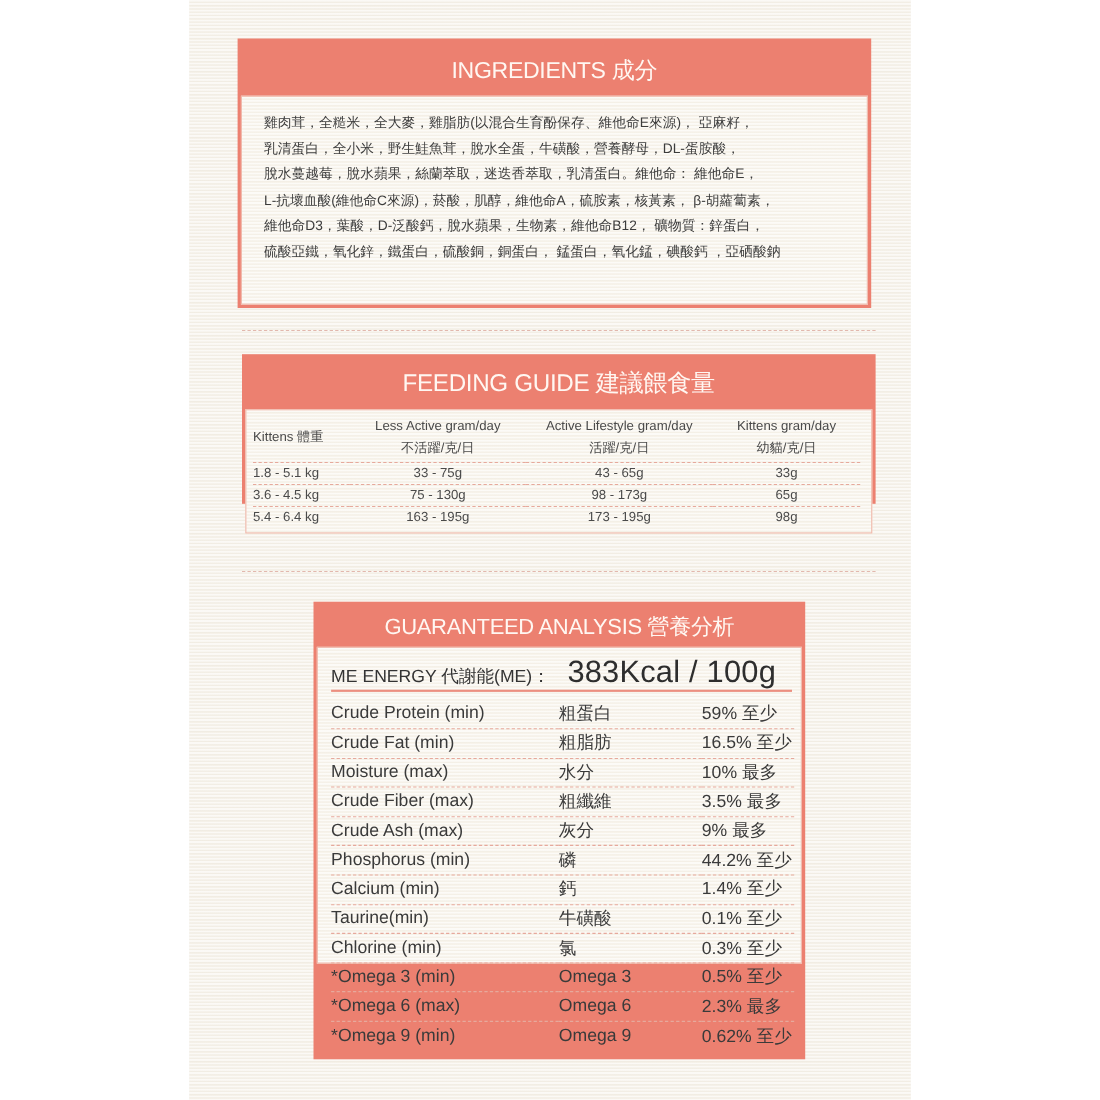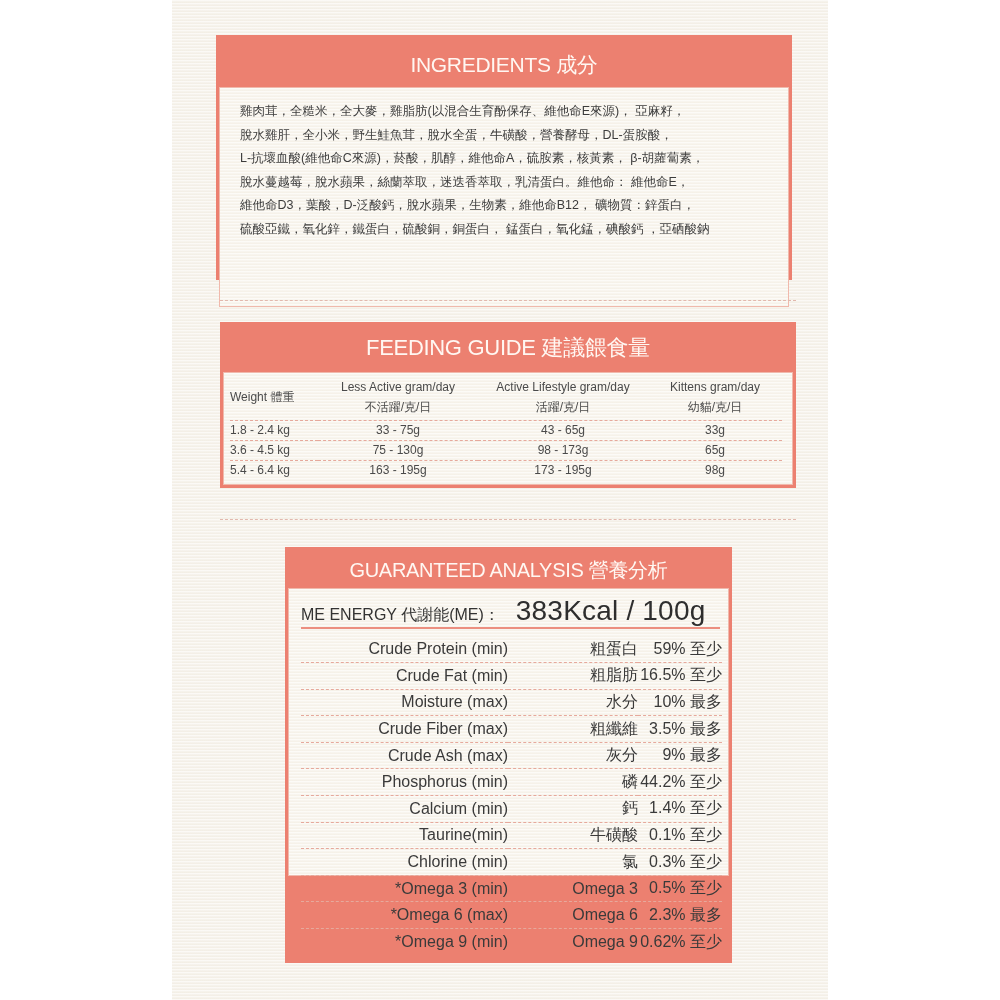--- a/index.html
+++ b/index.html
@@ -27,97 +27,97 @@
     }
 
     .sep {
       position: absolute; left: 48px; width: 576px; height: 0;
       border-top: 1px dashed #e2b8ad;
     }
 
     
     #ingredients { left: 44px; top: 35px; width: 576px; height: 245px; }
     #ingredients .card-title { height: 52px; line-height: 60px; font-size: 21px; }
-    #ingredients .card-body { height: 220px; padding: 12px 0 0 20px; }
+    #ingredients .card-body { height: 190px; padding: 12px 0 0 20px; }
     .ing-line { font-size: 12.5px; line-height: 23.5px; color: #3c3c3c; white-space: nowrap; }
 
     
-    #feeding { left: 48px; top: 322px; width: 576px; height: 166px; }
+    #feeding { left: 48px; top: 322px; width: 576px; height: 136px; }
     #feeding .card-title { height: 50px; line-height: 52px; font-size: 22px; }
     #feeding .card-body { height: 113px; padding: 0 10px 0 6px; }
     .fg-table { width: 100%; border-collapse: collapse; font-size: 12px; color: #4a4a4a; }
     .fg-table th { font-weight: normal; text-align: center; padding: 4px 0 2px 0; line-height: 20px; vertical-align: middle; }
     .fg-table th.w { text-align: left; }
     .fg-table td { text-align: center; height: 20px; border-top: 1px dashed #e6a99c; line-height: 18px; }
     .fg-table td.w { text-align: left; }
     .fg-table tr.head { height: 47px; }
 
     
     #analysis { left: 113px; top: 547px; width: 447px; height: 416px; }
     #analysis .card-title { height: 41px; line-height: 46px; font-size: 20px; }
     #analysis .card-body { height: 288px; padding: 0 6px 0 12px; }
     .energy-row {
       display: flex; align-items: baseline; height: 40px; padding-top: 6px;
       border-bottom: 2px solid #ec8f80; margin-right: 2px;
     }
     .energy-label { font-size: 16px; color: #333; margin-right: 16px; }
     .energy-value { font-size: 28px; color: #2e2e2e; letter-spacing: 0.2px; }
-    .ga-table { width: 100%; border-collapse: collapse; margin-top: 7px; font-size: 16px; color: #3a3a3a; text-align: right; }
+    .ga-table { width: 100%; border-collapse: collapse; margin-top: 7px; font-size: 16px; color: #3a3a3a; }
     .ga-table td { height: 26.6px; border-bottom: 1px dashed #e6a99c; white-space: nowrap; }
     .ga-table tr:last-child td { border-bottom: none; }
     .ga-table td.n { width: 207px; }
     .ga-table td.c { width: 130px; }
   </style>
 </head>
 <body>
 
 <div class="page">
 
   <section id="ingredients" class="card">
     <h2 class="card-title">INGREDIENTS 成分</h2>
     <div class="card-body">
       <p class="ing-line">雞肉茸，全糙米，全大麥，雞脂肪(以混合生育酚保存、維他命E來源)， 亞麻籽，</p>
-      <p class="ing-line">脫水雞肝，全小米，野生鮭魚茸，脫水全蛋，牛磺酸，營養酵母，DL-蛋胺酸，</p>
+      <p class="ing-line">乳清蛋白，全小米，野生鮭魚茸，脫水全蛋，牛磺酸，營養酵母，DL-蛋胺酸，</p>
+      <p class="ing-line">脫水蔓越莓，脫水蘋果，絲蘭萃取，迷迭香萃取，乳清蛋白。維他命： 維他命E，</p>
       <p class="ing-line">L-抗壞血酸(維他命C來源)，菸酸，肌醇，維他命A，硫胺素，核黃素， β-胡蘿蔔素，</p>
-      <p class="ing-line">脫水蔓越莓，脫水蘋果，絲蘭萃取，迷迭香萃取，乳清蛋白。維他命： 維他命E，</p>
       <p class="ing-line">維他命D3，葉酸，D-泛酸鈣，脫水蘋果，生物素，維他命B12， 礦物質：鋅蛋白，</p>
       <p class="ing-line">硫酸亞鐵，氧化鋅，鐵蛋白，硫酸銅，銅蛋白， 錳蛋白，氧化錳，碘酸鈣 ，亞硒酸鈉</p>
     </div>
   </section>
 
   <div class="sep" style="top:300px;"></div>
 
   <section id="feeding" class="card">
     <h2 class="card-title">FEEDING GUIDE 建議餵食量</h2>
     <div class="card-body">
       <table class="fg-table">
         <colgroup>
           <col style="width:88px">
             <col style="width:160px">
             <col style="width:170px">
             <col>
         </colgroup>
         <tbody>
             <tr class="head">
-          <th class="w"><span>Weight 體重</span></th>
+          <th class="w"><span>Kittens 體重</span></th>
           <th>
             <div>Less Active  gram/day</div>
             <div>不活躍/克/日</div>
           </th>
           <th>
             <div>Active Lifestyle   gram/day</div>
             <div>活躍/克/日</div>
           </th>
           <th>
             <div>Kittens   gram/day</div>
             <div>幼貓/克/日</div>
           </th>
         </tr>
         <tr>
-          <td class="w">1.8 - 2.4 kg</td>
+          <td class="w">1.8 - 5.1 kg</td>
           <td>33 - 75g</td>
           <td>43 - 65g</td>
           <td>33g</td>
         </tr>
         <tr>
           <td class="w">3.6 - 4.5 kg</td>
           <td>75 - 130g</td>
           <td>98 - 173g</td>
           <td>65g</td>
         </tr>

